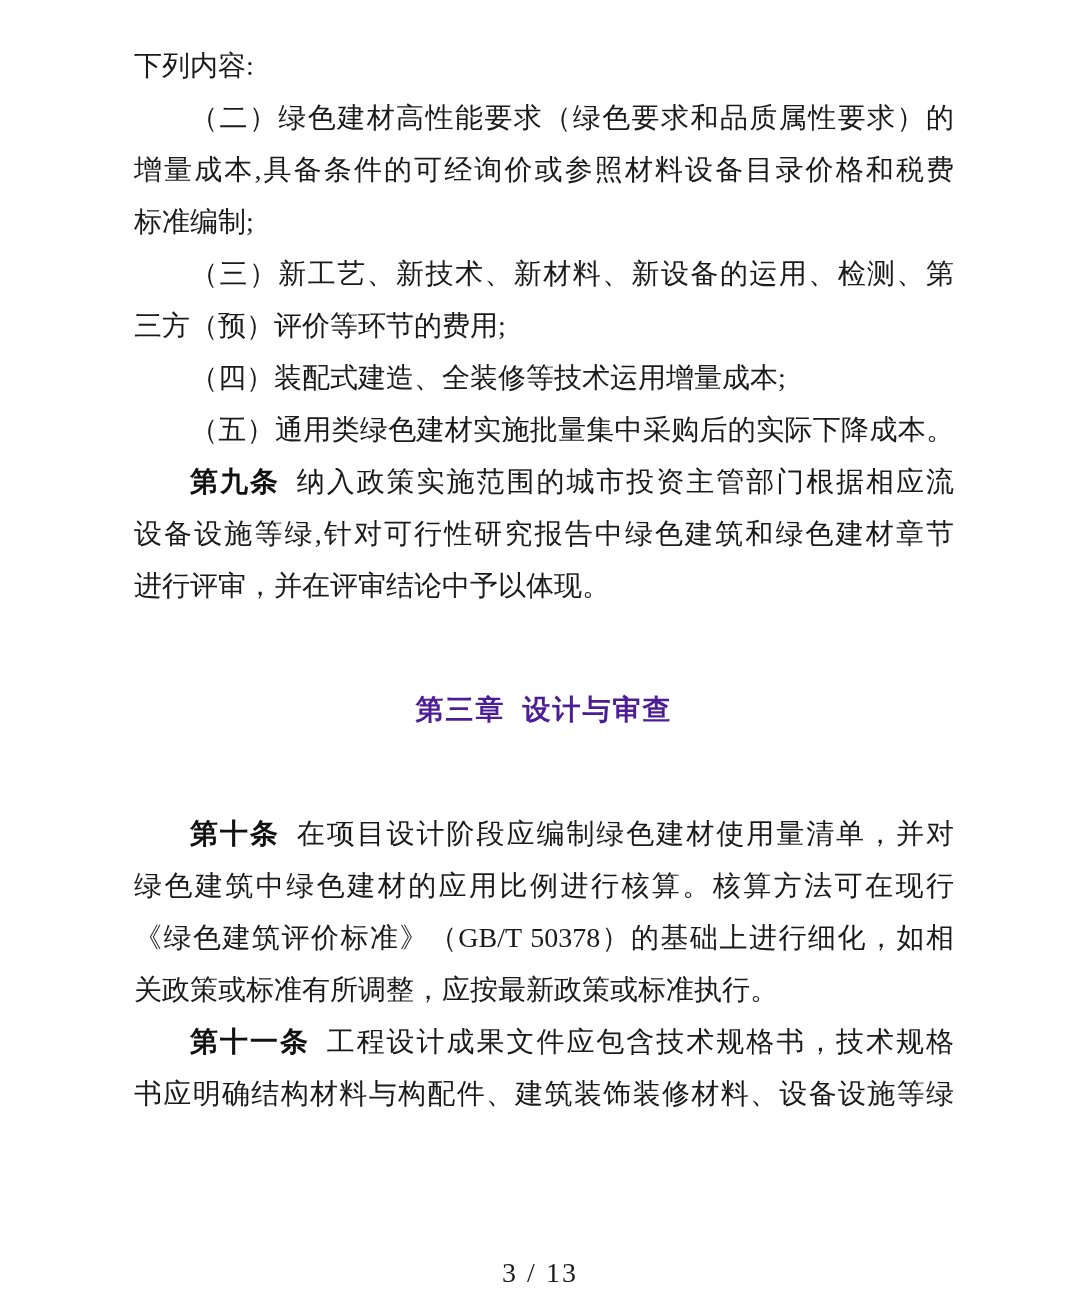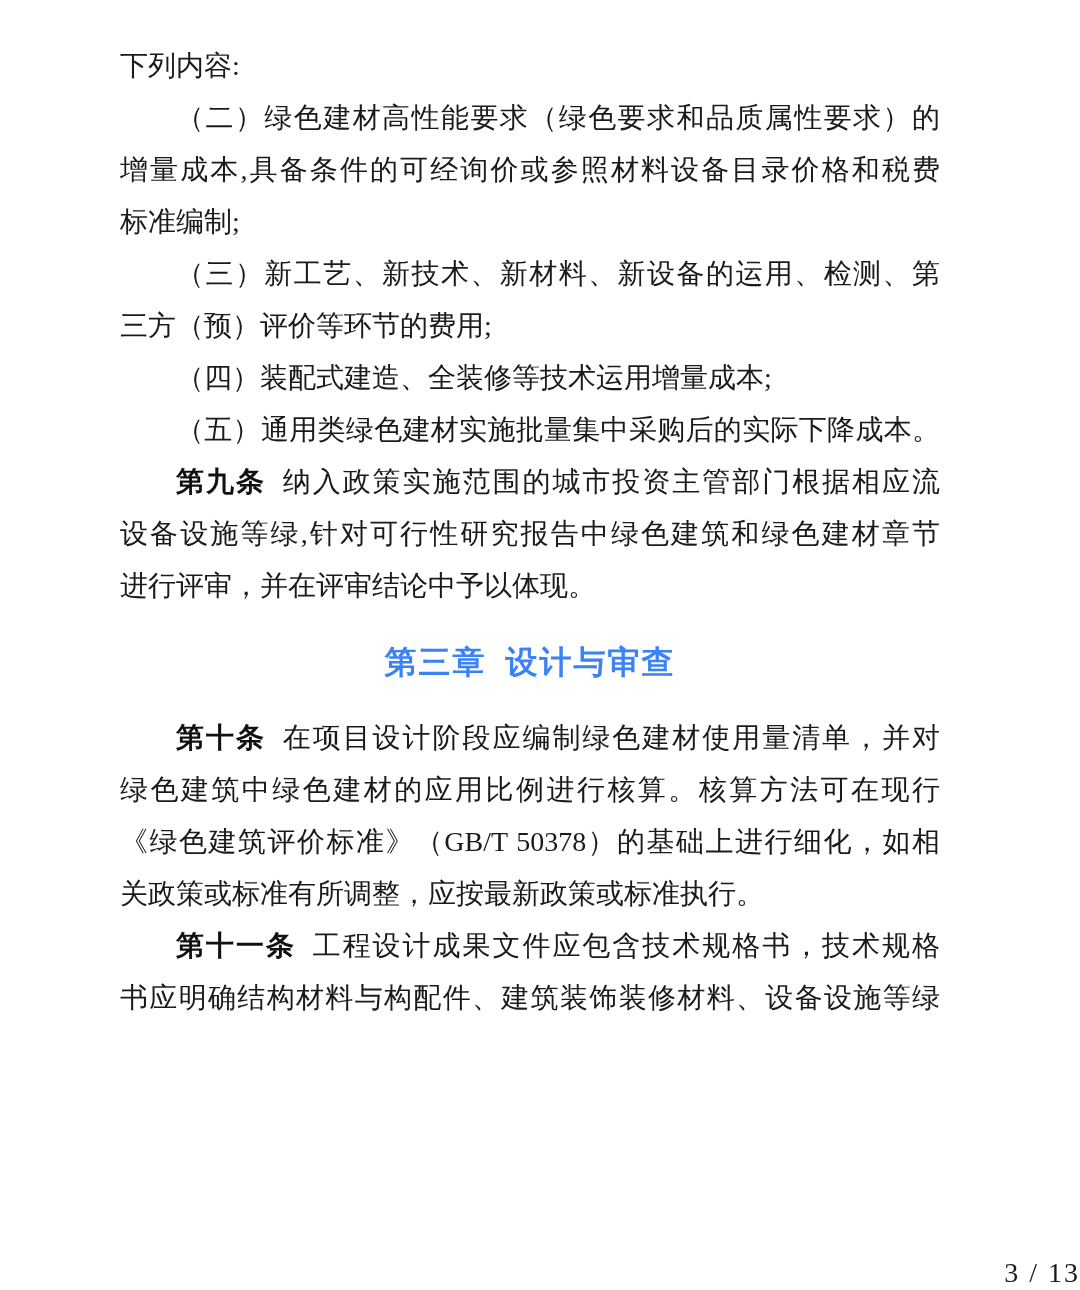--- a/index.html
+++ b/index.html
@@ -7,21 +7,21 @@
     position: relative;
     width: 1080px;
     height: 1290px;
     background: #ffffff;
     overflow: hidden;
     font-family: "Liberation Serif", "DejaVu Serif", serif;
     color: #1a1a1a;
   }
   .content {
     position: absolute;
-    left: 120px;
+    left: 134px;
     top: 40px;
     width: 820px;
   }
   .line {
     font-size: 28px;
     line-height: 52px;
     color: #1a1a1a;
     white-space: nowrap;
     text-align: left;
   }
@@ -32,36 +32,36 @@
     text-justify: inter-character;
   }
   .indent { padding-left: 56px; }
   .art {
     font-family: Liberation Serif, serif;
     font-weight: bold;
     color: #111111;
     margin-right: 0.6em;
   }
   .chapter {
-    margin: 24px 0;
+    margin: 72px 0;
     text-align: center;
     font-family: "Liberation Sans", "DejaVu Sans", sans-serif;
     font-weight: bold;
-    font-size: 32px;
+    font-size: 28px;
     line-height: 52px;
-    color: #3b82f6;
+    color: #4c1d95;
     letter-spacing: 2px;
   }
   .chapter-title { margin-left: 0.6em; }
   .footer {
     position: absolute;
     left: 0;
     bottom: 2px;
     width: 100%;
-    text-align: right;
+    text-align: center;
     font-size: 28px;
     line-height: 30px;
     color: #1a1a1a;
     letter-spacing: 2px;
   }
 </style>
 </head>
 <body>
 
 <div class="page">

